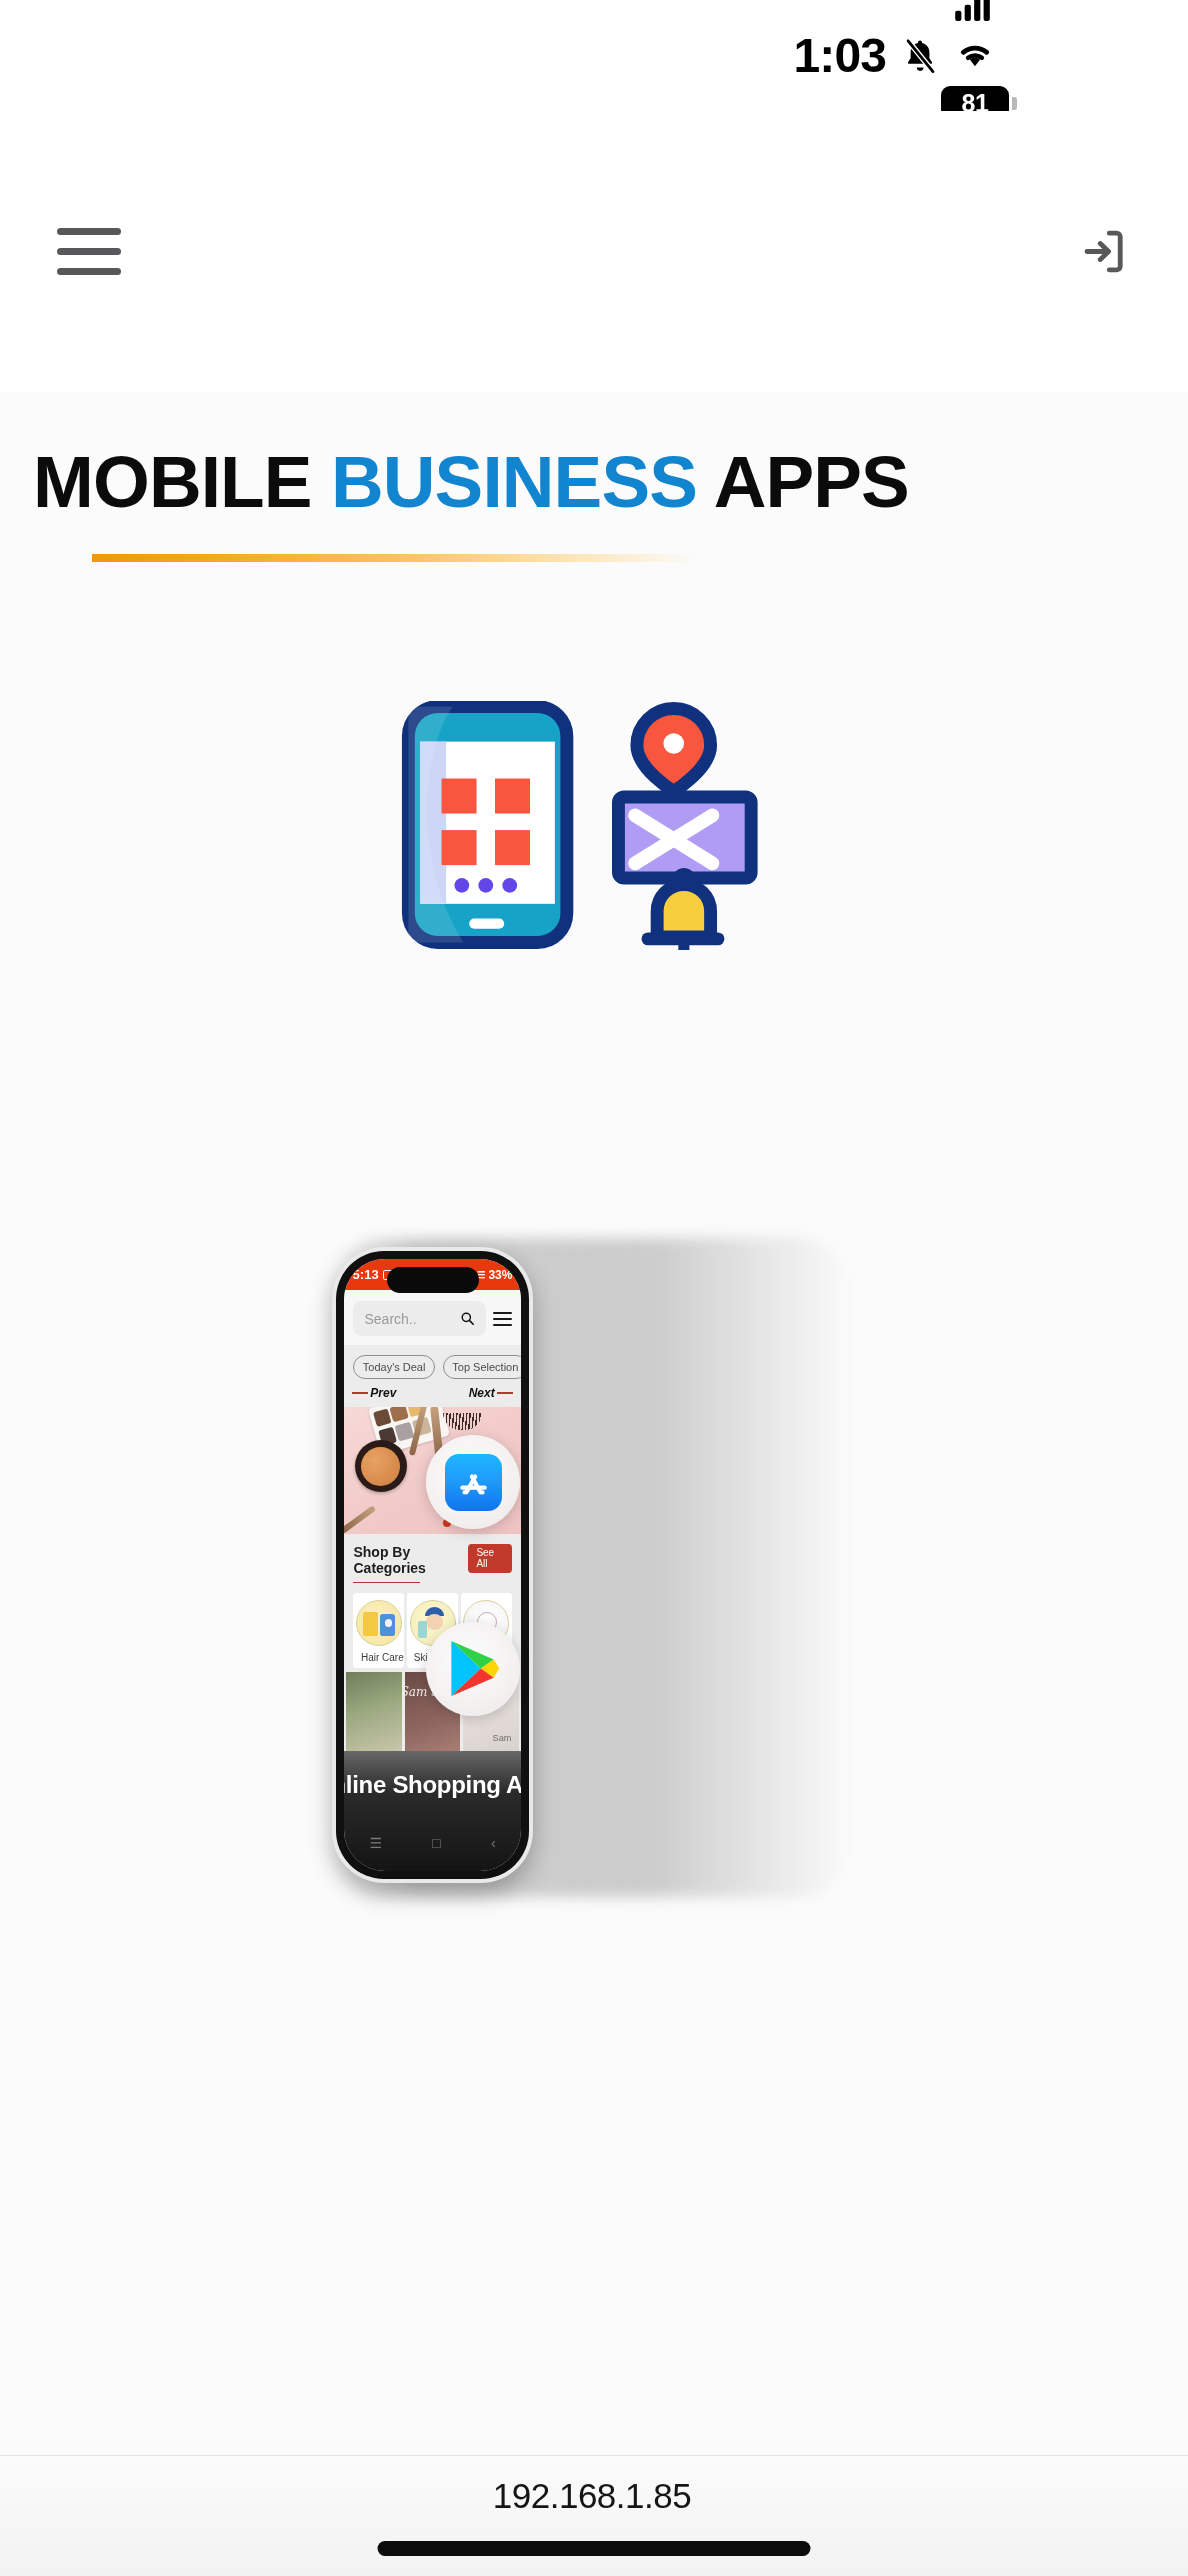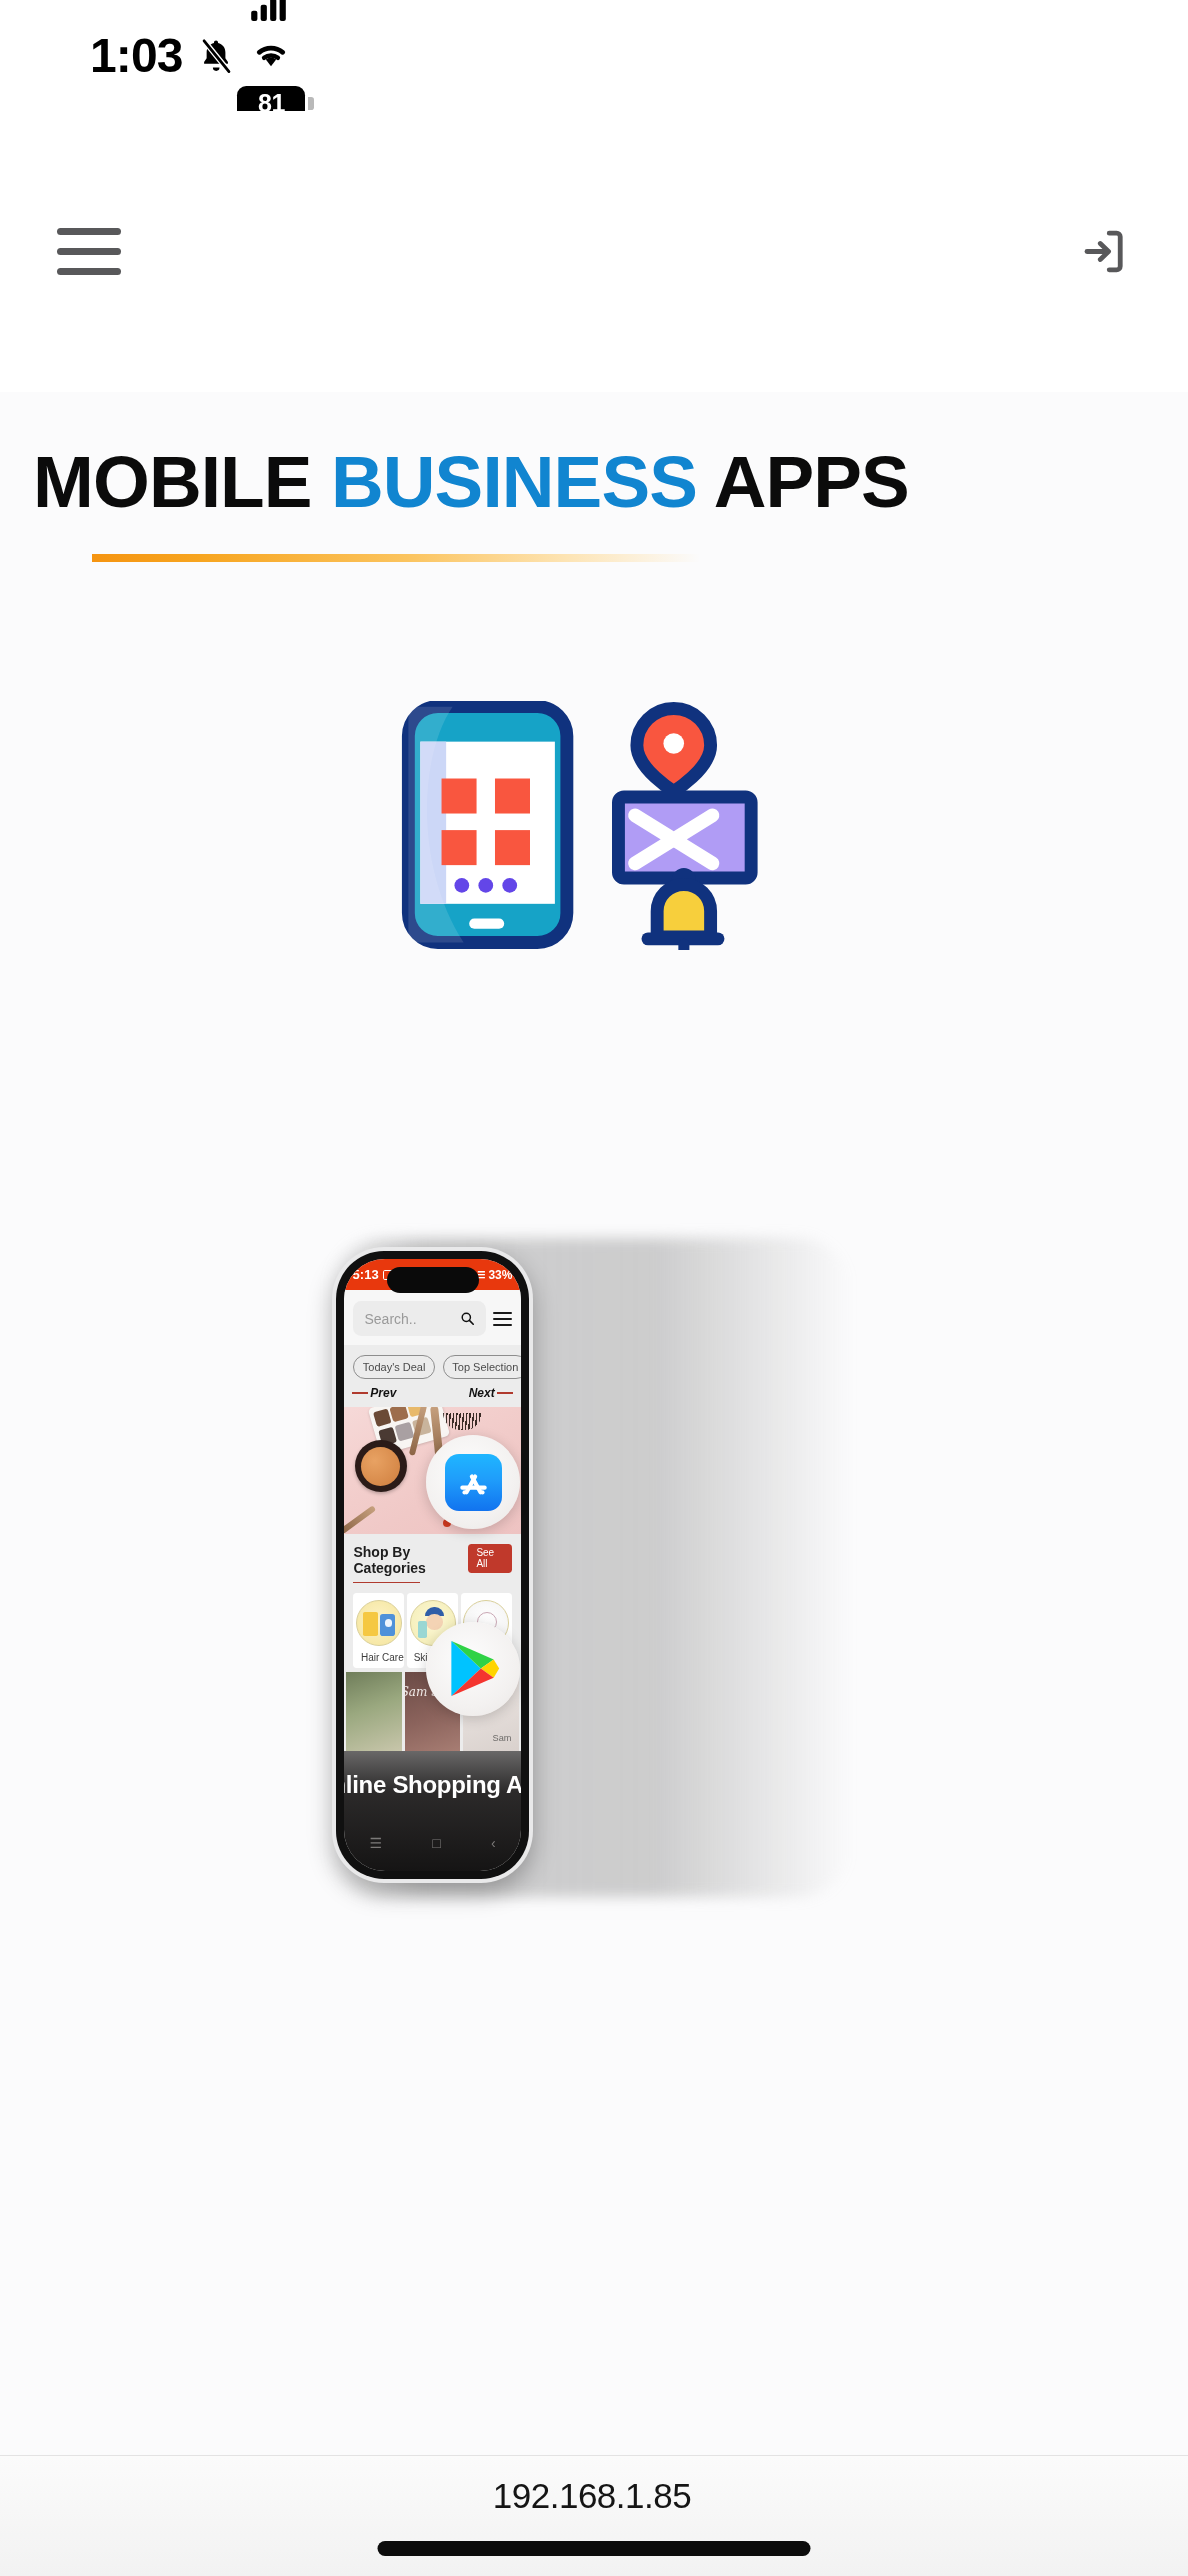--- a/index.html
+++ b/index.html
@@ -7,21 +7,21 @@
     width:1188px; height:2576px;
     background:#ffffff;
     font-family:"Liberation Sans", sans-serif;
     overflow:hidden;
   }
   .screen { position:relative; width:1188px; height:2576px; background:#fff; }
 
   
   .statusbar {
     position:absolute; top:0; left:0; width:1081px; height:111px;
-    display:flex; align-items:center; justify-content:flex-start;
+    display:flex; align-items:center; justify-content:flex-end;
     padding:0 72px 0 90px;
   }
   .sb-left { display:flex; align-items:center; gap:13px; }
   .sb-time { font-size:48px; font-weight:600; color:#000; letter-spacing:-0.9px; line-height:1; }
   .sb-right { display:flex; align-items:center; gap:16.6px;flex-direction:column; }
 
   .ic-bellslash { width:42px; height:42px; display:block; }
   .ic-cell { width:42px; height:31px; display:block; }
   .ic-wifi { width:42px; height:31px; display:block; }
   .battery {

